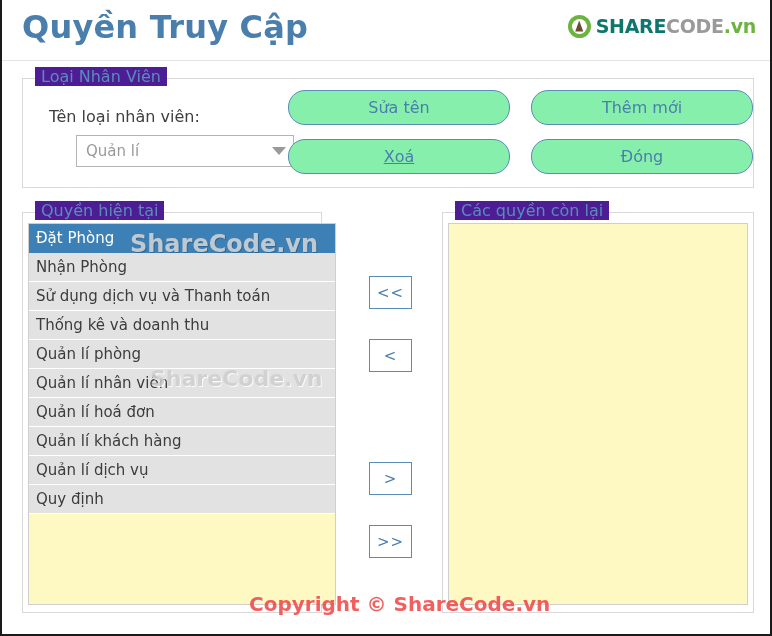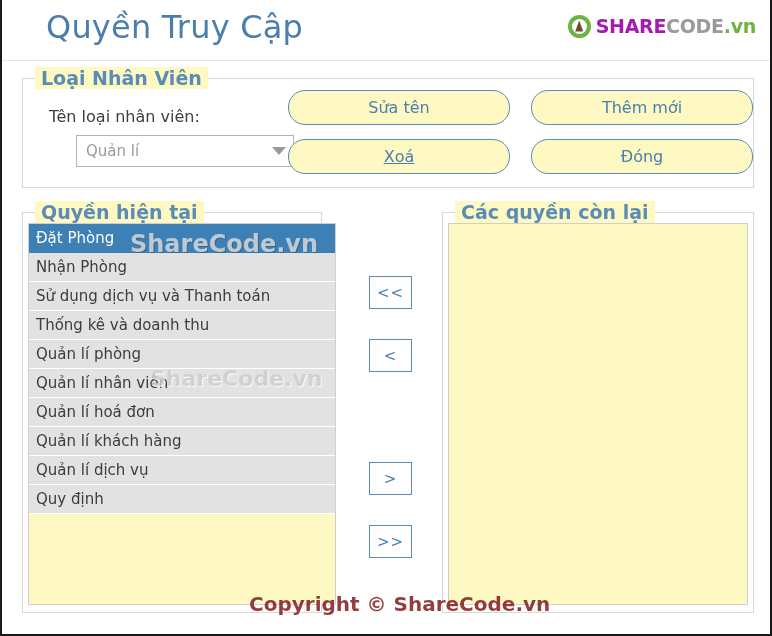--- a/index.html
+++ b/index.html
@@ -35,24 +35,23 @@
     width: 768px;
     height: 62px;
     background: #ffffff;
   }
   .page-title {
     position: absolute;
     left: 20px;
     top: 8px;
     font-size: 32px;
     color: #4a7fad;
-    font-weight: 400;
+    font-weight: 700;
     letter-spacing: 0.2px;
     white-space: nowrap;
-    margin-left: 24px;
   }
   .header-rule {
     position: absolute;
     left: 0;
     top: 60px;
     width: 768px;
     height: 1px;
     background: #e4e4e4;
   }
 
@@ -90,41 +89,40 @@
     background: #6b4a2f;
     clip-path: polygon(50% 0%, 100% 100%, 0% 100%);
   }
   .logo-text {
     font-size: 19px;
     font-weight: bold;
     letter-spacing: -0.3px;
     white-space: nowrap;
     line-height: 1;
   }
-  .logo-share { color: #a21caf; }
+  .logo-share { color: #0f766e; }
   .logo-code  { color: #9a9a9a; }
   .logo-vn    { color: #6cb33f; }
 
   
   .groupbox {
     position: absolute;
     border: 1px solid #d8d8d8;
     box-sizing: border-box;
     background: transparent;
   }
   .groupbox > .legend {
     position: absolute;
     top: -12px;
     left: 12px;
     padding: 0 6px;
-    background: #fef9c3;
+    background: #4c1d95;
     color: #5b8cb8;
-    font-size: 19px;
-    white-space: nowrap;
-    font-weight: bold;
+    font-size: 16px;
+    white-space: nowrap;
   }
 
   #group-employee-type {
     left: 20px;
     top: 78px;
     width: 732px;
     height: 110px;
   }
   #group-current-perms {
     left: 20px;
@@ -181,21 +179,21 @@
     border-left: 7px solid transparent;
     border-right: 7px solid transparent;
     border-top: 8px solid #9a9a9a;
   }
 
   
   .btn {
     position: absolute;
     border: 1px solid #5b8cb8;
     border-radius: 17px;
-    background: #fef9c3;
+    background: #86efac;
     color: #4a7fad;
     font-size: 16px;
     font-family: inherit;
     display: flex;
     align-items: center;
     justify-content: center;
     box-sizing: border-box;
     cursor: pointer;
     padding: 0;
   }
@@ -281,21 +279,21 @@
   #watermark-mid {
     left: 148px;
     top: 366px;
     font-size: 22px;
     color: #cfcfcf;
   }
   #watermark-bottom {
     left: 247px;
     top: 592px;
     font-size: 20px;
-    color: #7f1d1d;
+    color: #ef4444;
   }
 </style>
 </head>
 <body>
 
 <div class="app-window">
 
   <div class="header">
     <div class="page-title">Quyền Truy Cập</div>
 

